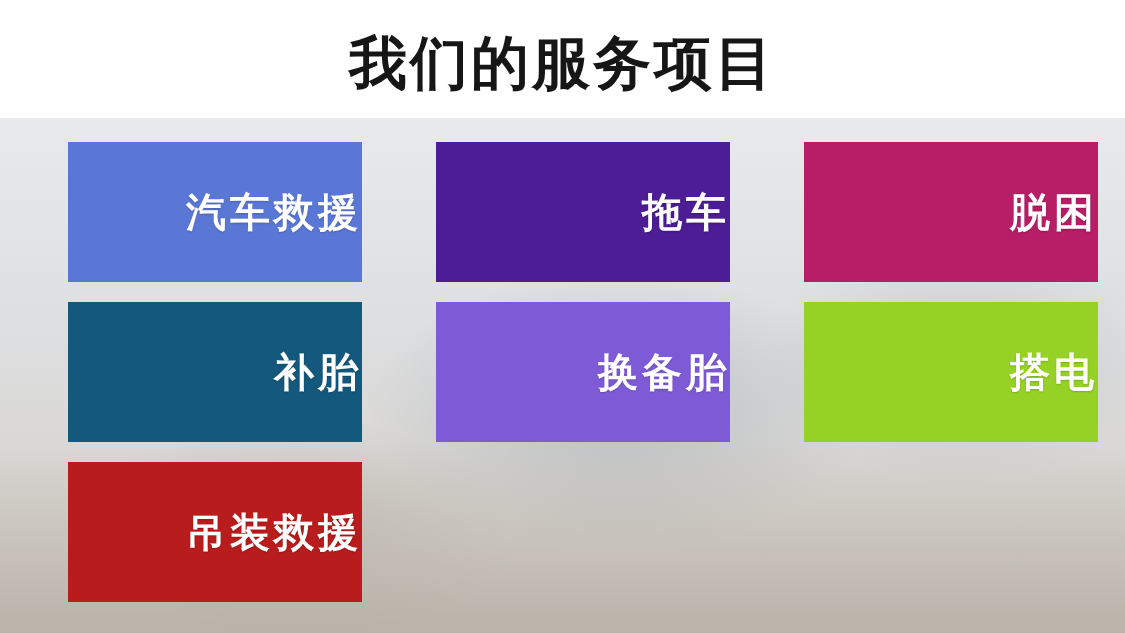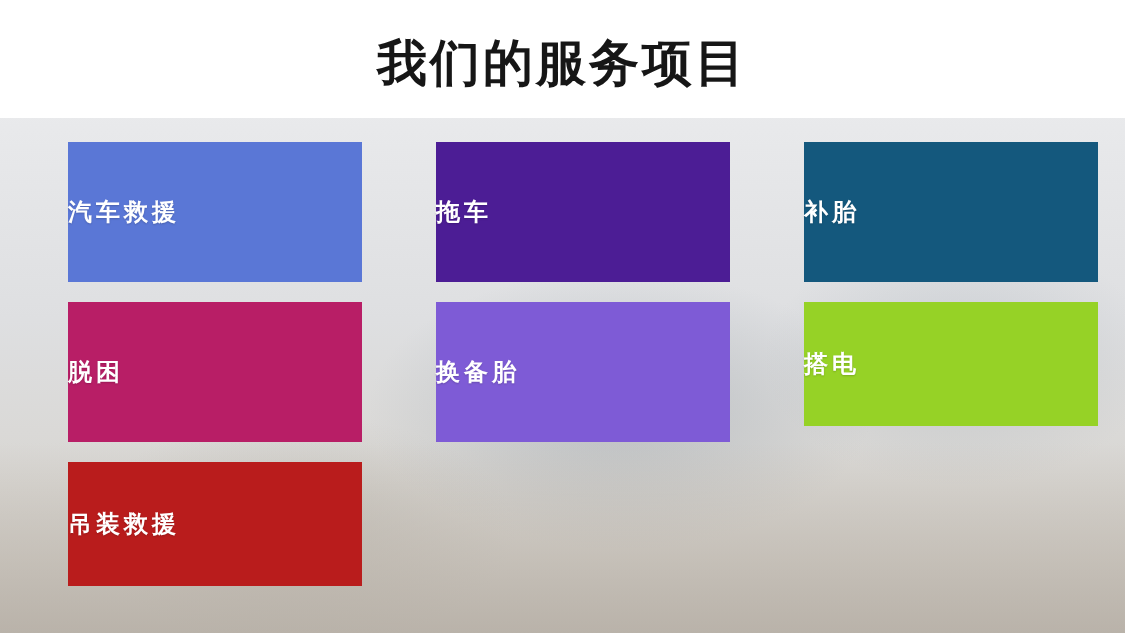--- a/index.html
+++ b/index.html
@@ -48,21 +48,21 @@
     left: 0;
     top: 0;
     width: 1125px;
     height: 118px;
     background: #ffffff;
     display: flex;
     align-items: center;
     justify-content: center;
   }
   .title {
-    font-size: 50px;
+    font-size: 58px;
     font-weight: bold;
     color: #161616;
     letter-spacing: 3px;
     line-height: 1;
     padding-top: 8px;
     white-space: nowrap;
   }
   .grid {
     position: absolute;
     left: 20px;
@@ -70,57 +70,57 @@
     width: 1085px;
     display: grid;
     grid-template-columns: 342px 342px 342px;
     grid-template-rows: 140px 140px 140px;
     column-gap: 26px;
     row-gap: 20px;
   }
   .tile {
     display: flex;
     align-items: center;
-    justify-content: flex-start;
+    justify-content: flex-end;
     color: #ffffff;
-    font-size: 24px;
+    font-size: 40px;
     font-weight: bold;
     letter-spacing: 4px;
     text-shadow: 0 1px 2px rgba(0,0,0,0.18);
     box-sizing: border-box;
     user-select: none;
     margin-left: 48px;
   }
   .tile.r3 {
-    height: 124px;
+    height: 140px;
   }
 </style>
 </head>
 <body>
 
 <div class="poster" style="background-color: rgb(255, 255, 255);">
 
   <div class="backdrop"></div>
 
   <div class="title-band">
     <div class="title">我们的服务项目</div>
   </div>
 
   <div class="grid">
     <div class="tile" style="background-color: rgb(90, 119, 214);">
       <span>汽车救援</span>
     </div>
     <div class="tile" style="background-color: #4c1d95;">
       <span>拖车</span>
     </div>
+    <div class="tile" style="background-color: rgb(184, 30, 102);">
+      <span>脱困</span>
+    </div>
     <div class="tile" style="background-color: rgb(20, 88, 125);">
       <span>补胎</span>
-    </div>
-    <div class="tile" style="background-color: rgb(184, 30, 102);">
-      <span>脱困</span>
     </div>
     <div class="tile" style="background-color: rgb(126, 91, 214); font-family: Liberation Serif, serif;">
       <span>换备胎</span>
     </div>
     <div class="tile r3" style="background-color: rgb(150, 210, 38);">
       <span>搭电</span>
     </div>
     <div class="tile r3" style="background-color: #b91c1c;">
       <span>吊装救援</span>
     </div>

